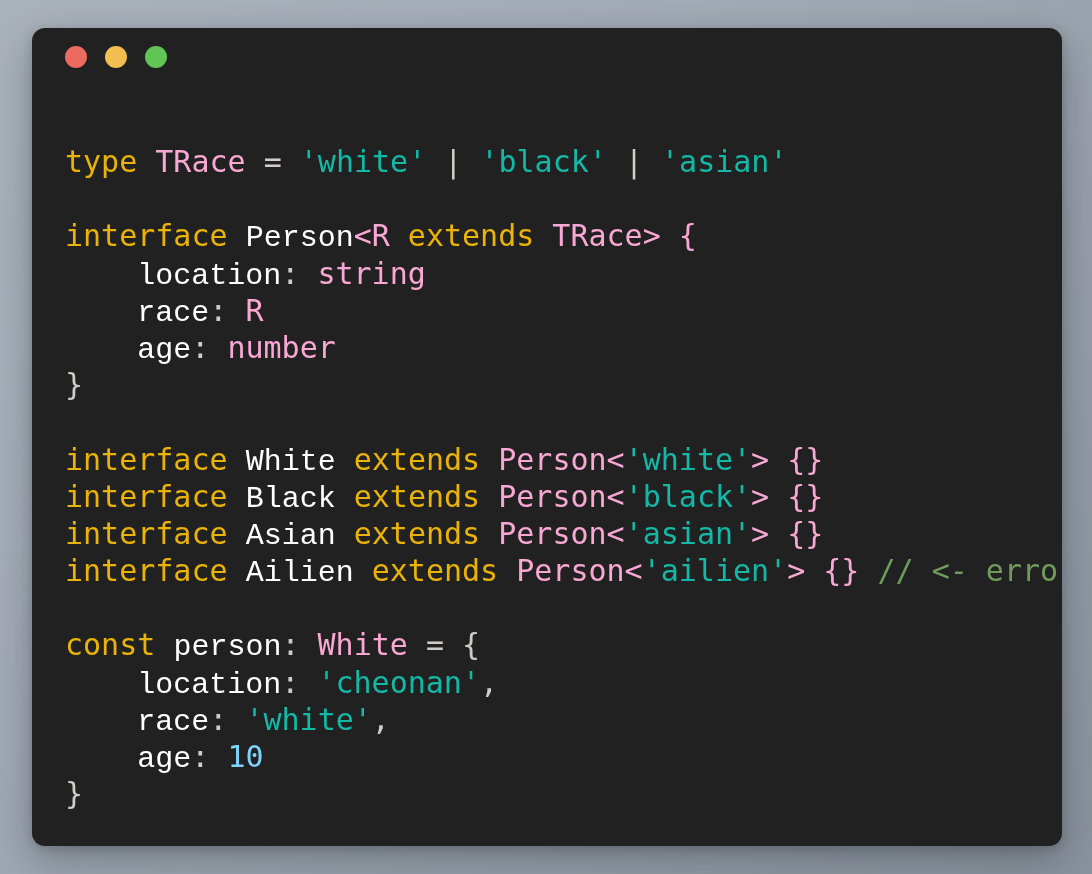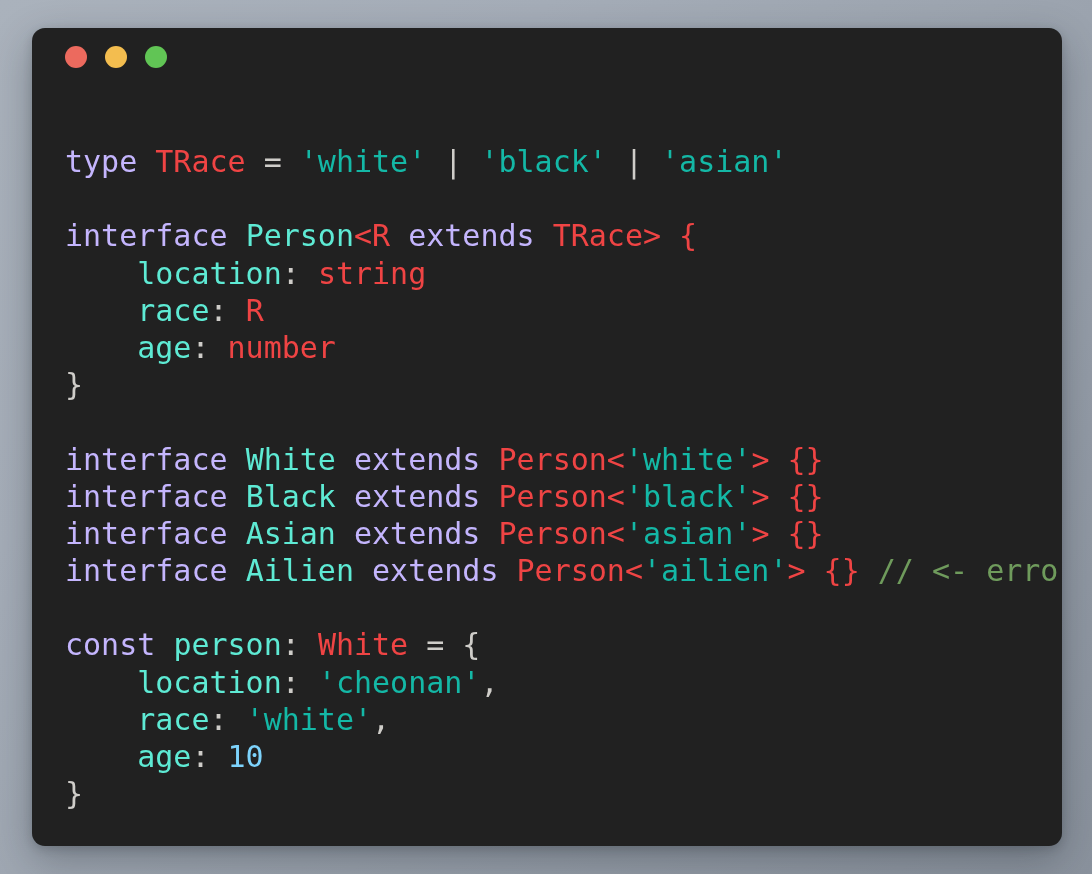--- a/index.html
+++ b/index.html
@@ -82,21 +82,21 @@
 
   
   .t-kw      { color: #d49bd0; }  
   .t-type    { color: #d8d8d4; }  
   .t-name    { color: #e3e49b; }
   .t-str     { color: #d39a81; }  
   .t-num     { color: #b6cda2; }  
   .t-punct   { color: #cfcdc9; }
   .t-comment { color: #6f9b5c; }
 </style>
-<style>.t-kw{color:#c4b5fd;}.t-type{color:#ef4444;}.t-name{color:#5eead4;}.t-str{color:#14b8a6;}.t-num{color:#7dd3fc;}.t-comment{color:#6f9b5c;}.t-punct{color:#cfcdc9;}pre.code{color:#ccc9c4;}.code-window{background:#212121;}</style></head>
+<style>.t-kw{color:#eab308;}.t-type{color:#f9a8d4;}.t-name{color:#ffffff;font-family:Liberation Mono, monospace;}.t-str{color:#14b8a6;}.t-num{color:#7dd3fc;}.t-comment{color:#6f9b5c;}.t-punct{color:#cfcdc9;}pre.code{color:#ccc9c4;}.code-window{background:#212121;}</style></head>
 <body>
 
 <div id="scene">
 
   <div class="code-window">
 
     <div class="titlebar">
       <span class="dot red" style="background: rgb(236, 106, 94);"></span>
       <span class="dot yellow" style="background: rgb(243, 189, 79);"></span>
       <span class="dot green" style="background: rgb(97, 197, 85);"></span>

